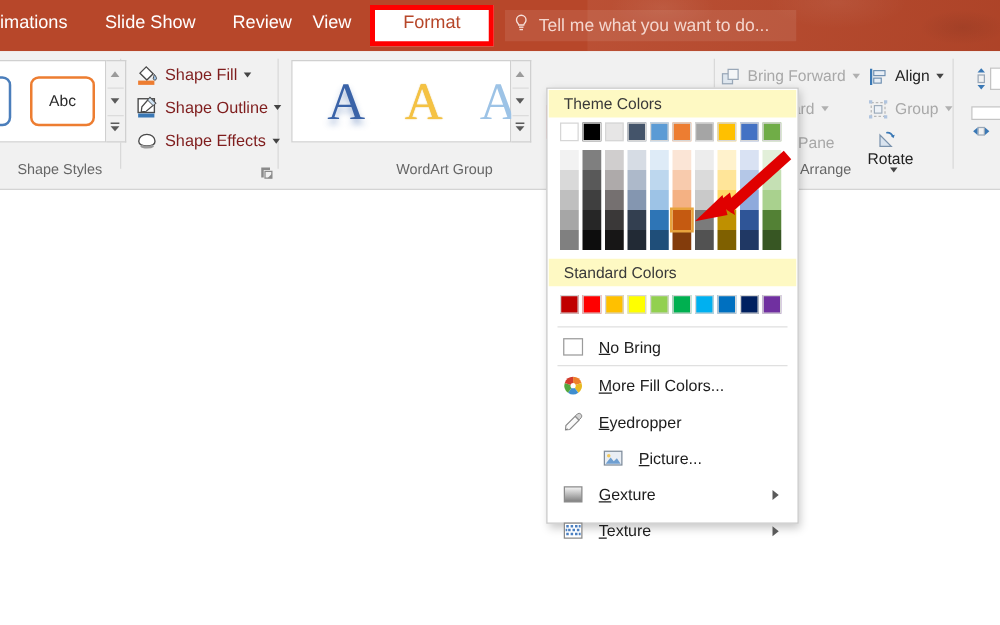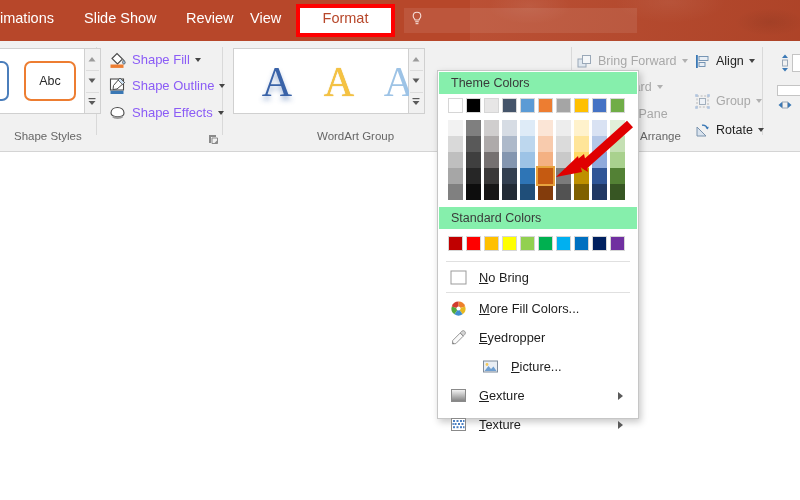--- a/index.html
+++ b/index.html
@@ -109,21 +109,21 @@
   .spin-btn {
     position: relative; width: 14px; height: 21px;
   }
   .spin-sep { position:absolute; left:1px; right:1px; height:1px; background:#dcdcdc; }
 
   
   .sbtn {
     position: absolute;
     height: 23px;
     font-size: 13px;
-    color: #8b5cf6;
+    color: #7f1d1d;
     white-space: nowrap;
     display: flex;
     align-items: center;
   }
   .sbtn .ico { position: relative; width: 19px; height: 19px; margin-right: 5px; flex: 0 0 19px; }
   .caret-dn {
     display:inline-block; margin-left:5px;
     width:0;height:0;
     border-left:3.5px solid transparent;
     border-right:3.5px solid transparent;
@@ -220,21 +220,21 @@
     width: 202px; height: 349px;
     background: #ffffff;
     border: 1px solid #c6c6c6;
     box-shadow: 2px 3px 7px rgba(0,0,0,0.22);
     z-index: 50;
   }
   .menu-header {
     position: absolute;
     left: 1px; right: 1px;
     height: 22px;
-    background: #86efac;
+    background: #fef9c3;
     font-size: 12.5px;
     color: #3a3a3a;
     padding-left: 12px;
     line-height: 22px;
   }
   .swatch {
     position: absolute;
     border: 1px solid #d6d6d6;
   }
   .swatch-sel-ring {
@@ -292,20 +292,21 @@
 
     <div class="tab-format-box"></div>
     <div class="tab" style="left:296px; width:99px; top:10px; text-align:center; color:#b7472a;">Format</div>
 
     <div class="tellme"></div>
     <svg class="bulb" viewBox="0 0 14 16">
       <path d="M7 1.2c-2.2 0-3.8 1.7-3.8 3.7 0 1.4 0.7 2.2 1.3 3 0.3 0.4 0.5 0.7 0.5 1.1h4c0-0.4 0.2-0.7 0.5-1.1 0.6-0.8 1.3-1.6 1.3-3 0-2-1.6-3.7-3.8-3.7z" fill="none" stroke="#f6ded8" stroke-width="1.1"></path>
       <rect x="5.2" y="10.2" width="3.6" height="1.1" fill="#f6ded8"></rect>
       <rect x="5.6" y="12.1" width="2.8" height="1.1" fill="#f6ded8"></rect>
     </svg>
+    <div class="tellme-label">Tell me what you want to do...</div>
   </div>
 
   <div class="ribbon">
 
     <div class="ribbon-groupline" style="left:96px;"></div>
     <div class="ribbon-groupline" style="left:222px;"></div>
     <div class="ribbon-groupline" style="left:571px;"></div>
     <div class="ribbon-groupline" style="left:762px;"></div>
 
     <div class="sgallery">
@@ -446,36 +447,36 @@
         <svg viewBox="0 0 17 17" width="17" height="17">
           <rect x="2" y="2" width="1.8" height="13" fill="#3a78b5"></rect>
           <rect x="5" y="3.5" width="9" height="4" fill="#e8eef5" stroke="#6b8cae" stroke-width="0.9"></rect>
           <rect x="5" y="9.5" width="6" height="4" fill="#e8eef5" stroke="#6b8cae" stroke-width="0.9"></rect>
         </svg>
       </span>
       <span>Align</span>
       <i class="caret-dk"></i>
     </div>
 
-    <div class="abtn" style="left:694px; top:49px;">
+    <div class="abtn" style="left:694px; top:35px;">
       <span class="ico">
         <svg viewBox="0 0 17 17" width="17" height="17">
           <rect x="3" y="3" width="11" height="11" fill="none" stroke="#b8b8b8" stroke-width="1" stroke-dasharray="2,1.6"></rect>
           <rect x="5.5" y="5.5" width="6" height="6" fill="#eef2f7" stroke="#9aa8b8" stroke-width="0.9"></rect>
           <rect x="1.2" y="1.2" width="2.6" height="2.6" fill="#b0c4de"></rect>
           <rect x="13.2" y="1.2" width="2.6" height="2.6" fill="#b0c4de"></rect>
           <rect x="1.2" y="13.2" width="2.6" height="2.6" fill="#b0c4de"></rect>
           <rect x="13.2" y="13.2" width="2.6" height="2.6" fill="#b0c4de"></rect>
         </svg>
       </span>
       <span>Group</span>
       <i class="caret-gray"></i>
     </div>
 
-    <div class="abtn enabled" style="left:694px; top:78px;">
+    <div class="abtn enabled" style="left:694px; top:62px;flex-direction:column;">
       <span class="ico">
         <svg viewBox="0 0 17 17" width="17" height="17">
           <polygon points="3,14 12,14 3,5" fill="#d9e3ee" stroke="#7b93ad" stroke-width="1"></polygon>
           <path d="M8 3.2 A5 5 0 0 1 13.4 6.4" fill="none" stroke="#3a78b5" stroke-width="1.4"></path>
           <polygon points="13.8,7.6 11.6,5.6 14.8,4.8" fill="#3a78b5"></polygon>
         </svg>
       </span>
       <span>Rotate</span>
       <i class="caret-dk"></i>
     </div>

